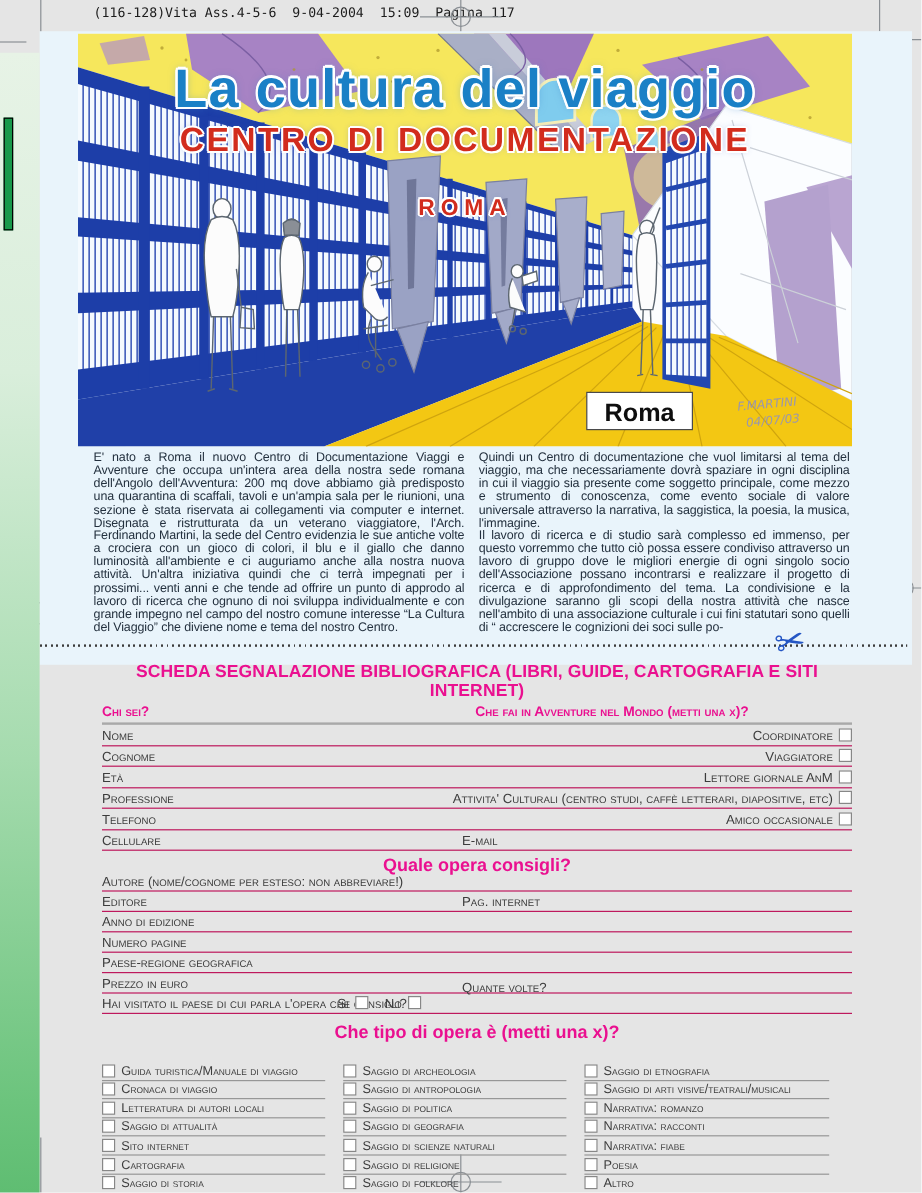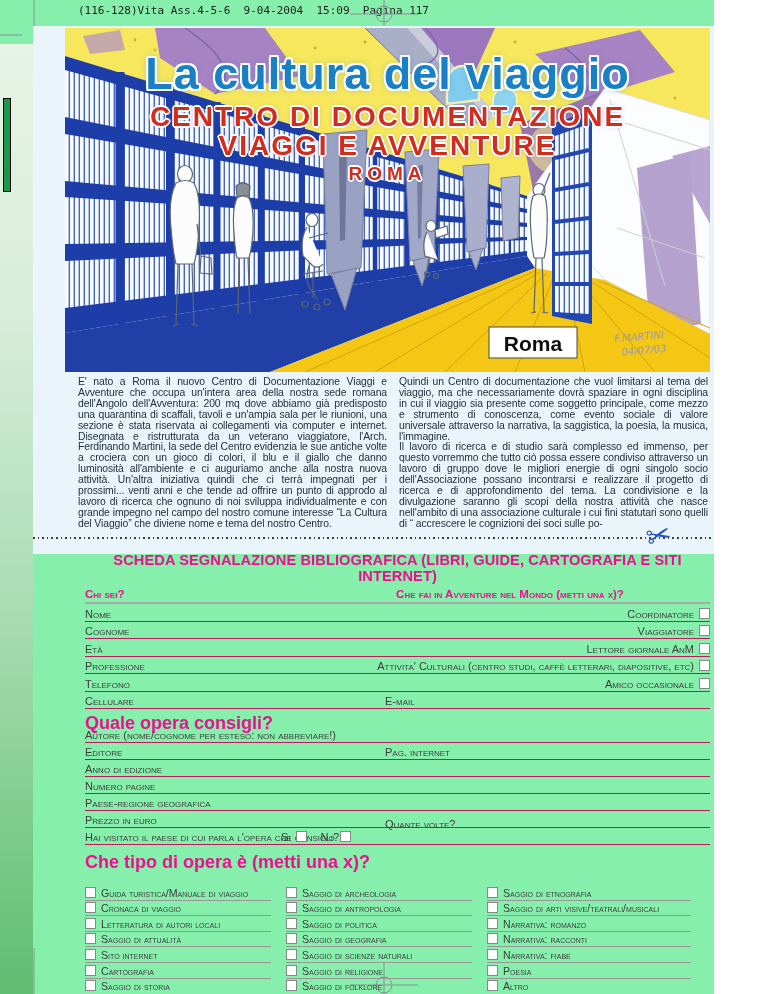--- a/index.html
+++ b/index.html
@@ -1,16 +1,16 @@
 <!DOCTYPE html>
 <html><head>
 <meta charset="utf-8">
 <style>
   html,body{margin:0;padding:0;background:#ffffff;}
-  .page{position:relative;width:714px;height:994px;background:#86efac;overflow:hidden;
+  .page{position:relative;width:768px;height:994px;background:#e5e5e5;overflow:hidden;
         font-family:"Liberation Sans",sans-serif;}
 
   
   .print-header{position:absolute;left:78px;top:4px;font:11px "DejaVu Sans Mono",monospace;
         color:#1c1c1c;white-space:pre;}
   .regmark{position:absolute;pointer-events:none;}
   .green-strip{position:absolute;left:0;top:44px;width:33px;height:950px;
         background:linear-gradient(#e7f3e6,#d9eedb 28%,#a5dbae 62%,#6cc47d 92%,#5fbd72);}
   .green-bar{position:absolute;left:3px;top:98px;width:6px;height:92px;background:#18994b;
         border:1px solid #000;}
@@ -51,21 +51,21 @@
         padding-bottom:2px;font-variant:small-caps;font-size:11.5px;}
   .who-head .h-left{position:absolute;left:0;bottom:2px;}
   .who-head .h-right{position:absolute;left:230px;width:390px;bottom:2px;text-align:center;}
   .frow{position:relative;height:16.5px;border-bottom:1px solid #be185d;
         font-variant:small-caps;font-size:11px;}
   .flabel{position:absolute;left:0;bottom:1px;}
   .fright{position:absolute;right:0;bottom:1px;white-space:nowrap;}
   .fmid{position:absolute;left:300px;bottom:1px;}
   .cbx{display:inline-block;width:9px;height:9px;border:1px solid #878787;background:#fff;
         vertical-align:-1px;margin-left:5px;}
-  .sec-head{text-align:left;font-size:18px;margin-top:4px;height:13px;}
+  .sec-head{text-align:center;font-size:15px;margin-top:4px;height:13px;}
   .opera .frow{height:16px;}
   .si-no{position:absolute;left:196px;bottom:1px;}
   .si-no .gap{display:inline-block;width:14px;}
   .quante{position:absolute;left:300px;bottom:14px;}
   .grid{display:flex;margin-top:20px;}
   .gcol1{width:186px;margin-right:15px;}
   .gcol2{width:186px;margin-right:15px;}
   .gcol3{width:204px;}
   .gcell{position:relative;height:14.6px;border-bottom:1px solid #979797;
         font-variant:small-caps;font-size:10.6px;white-space:nowrap;}
@@ -246,21 +246,20 @@
 
       <rect x="424" y="299" width="88" height="31" fill="#ffffff" stroke="#4a4a4a" stroke-width="1"></rect>
       <text x="468" y="323" text-anchor="middle" font-family="Liberation Sans, sans-serif" font-size="21" font-weight="bold" fill="#0e0e0e">Roma</text>
       <g transform="rotate(-5 575 315)" fill="#9a97ad" font-family="DejaVu Sans, sans-serif" font-style="italic" font-size="10">
         <text x="550" y="312">F.MARTINI</text>
         <text x="556" y="326">04/07/03</text>
       </g>
     </svg>
     <div class="hero-line hero-sub hero-sub1">CENTRO DI DOCUMENTAZIONE</div>
     <div class="hero-line hero-title">La cultura del viaggio</div>
-    <div class="hero-line hero-sub hero-sub2">VIAGGI E AVVENTURE</div>
     <div class="hero-line hero-sub hero-sub3">ROMA</div>
   </div>
 
   <div class="article">
     <div class="col">E' nato a Roma il nuovo Centro di Documentazione Viaggi e Avventure che occupa un'intera area della nostra sede romana dell'Angolo dell'Avventura: 200 mq dove abbiamo già predisposto una quarantina di scaffali, tavoli e un'ampia sala per le riunioni, una sezione è stata riservata ai collegamenti via computer e internet. Disegnata e ristrutturata da un veterano viaggiatore, l'Arch. Ferdinando Martini, la sede del Centro evidenzia le sue antiche volte a crociera con un gioco di colori, il blu e il giallo che danno luminosità all'ambiente e ci auguriamo anche alla nostra nuova attività. Un'altra iniziativa quindi che ci terrà impegnati per i prossimi... venti anni e che tende ad offrire un punto di approdo al lavoro di ricerca che ognuno di noi sviluppa individualmente e con grande impegno nel campo del nostro comune interesse “La Cultura del Viaggio” che diviene nome e tema del nostro Centro.</div>
     <div class="col">Quindi un Centro di documentazione che vuol limitarsi al tema del viaggio, ma che necessariamente dovrà spaziare in ogni disciplina in cui il viaggio sia presente come soggetto principale, come mezzo e strumento di conoscenza, come evento sociale di valore universale attraverso la narrativa, la saggistica, la poesia, la musica, l'immagine.
 Il lavoro di ricerca e di studio sarà complesso ed immenso, per questo vorremmo che tutto ciò possa essere condiviso attraverso un lavoro di gruppo dove le migliori energie di ogni singolo socio dell'Associazione possano incontrarsi e realizzare il progetto di ricerca e di approfondimento del tema. La condivisione e la divulgazione saranno gli scopi della nostra attività che nasce nell'ambito di una associazione culturale i cui fini statutari sono quelli di “ accrescere le cognizioni dei soci sulle po-</div>
   </div>
 
   <div class="cutline"></div>

